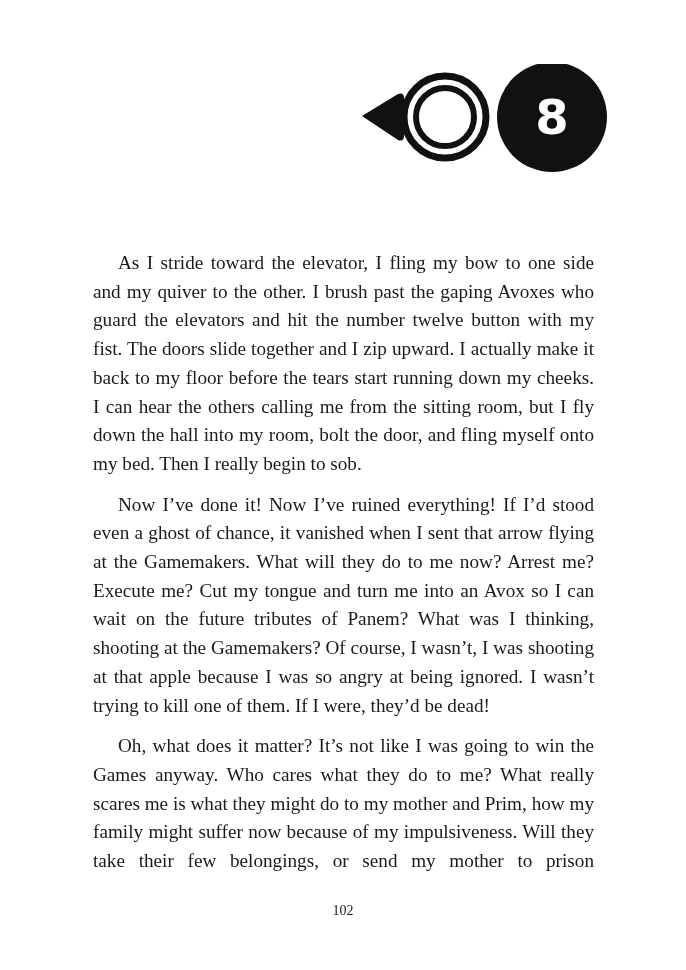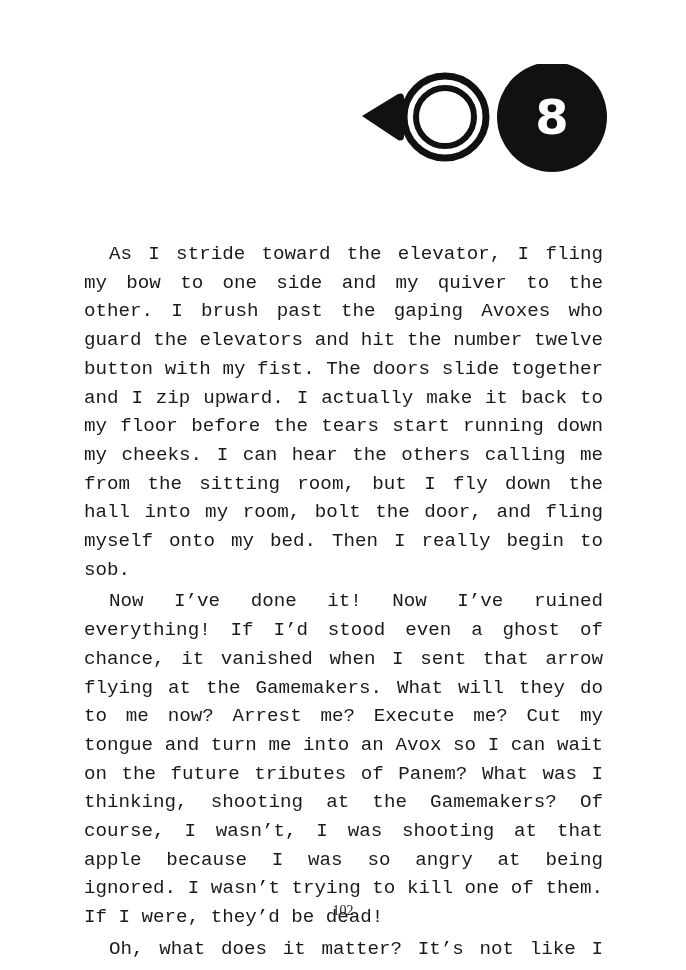--- a/index.html
+++ b/index.html
@@ -1,19 +1,19 @@
 <!DOCTYPE html>
 <html><head>
 <meta charset="utf-8">
 <style>
   html, body { margin:0; padding:0; }
   body { width:686px; height:970px; background:#ffffff; position:relative; overflow:hidden; font-family:"Liberation Serif", serif; color:#1a1a1a; }
   .emblem { position:absolute; left:360px; top:64px; width:250px; height:108px; }
   .text { position:absolute; left:81px; top:237px; width:525px; font-size:19.2px; line-height:28.7px; text-align:justify; hyphens:manual; }
-  .text p { margin:3px; text-indent:25px;font-family:Liberation Mono, monospace; }
+  .text p { margin:12px; text-indent:25px; }
   .pagenum { position:absolute; left:0; width:686px; top:903px; text-align:center; font-size:14px; color:#222; }
 </style>
 </head>
 <body>
 
 <div class="emblem">
   <svg width="250" height="108" viewBox="0 0 250 108">
     <path d="M2 52 L38 30 Q44 28 44 34 L44 72 Q44 78 38 76 Z" fill="#111"></path>
     <g>
       <circle cx="85" cy="53" r="41" fill="none" stroke="#111" stroke-width="7"></circle>

